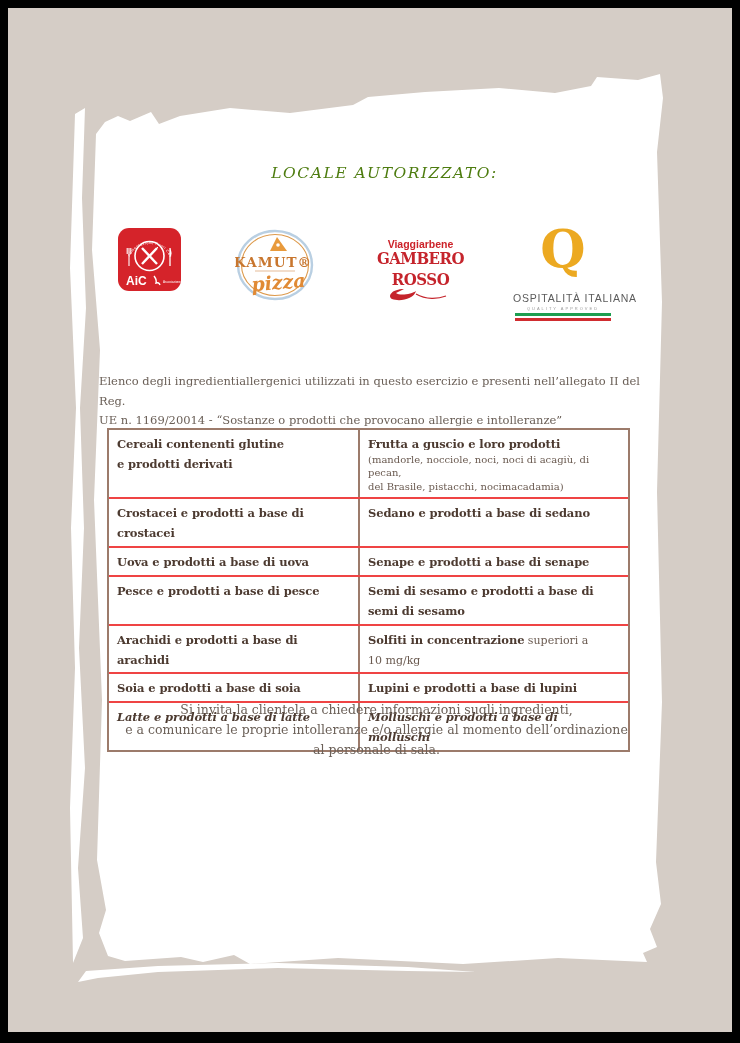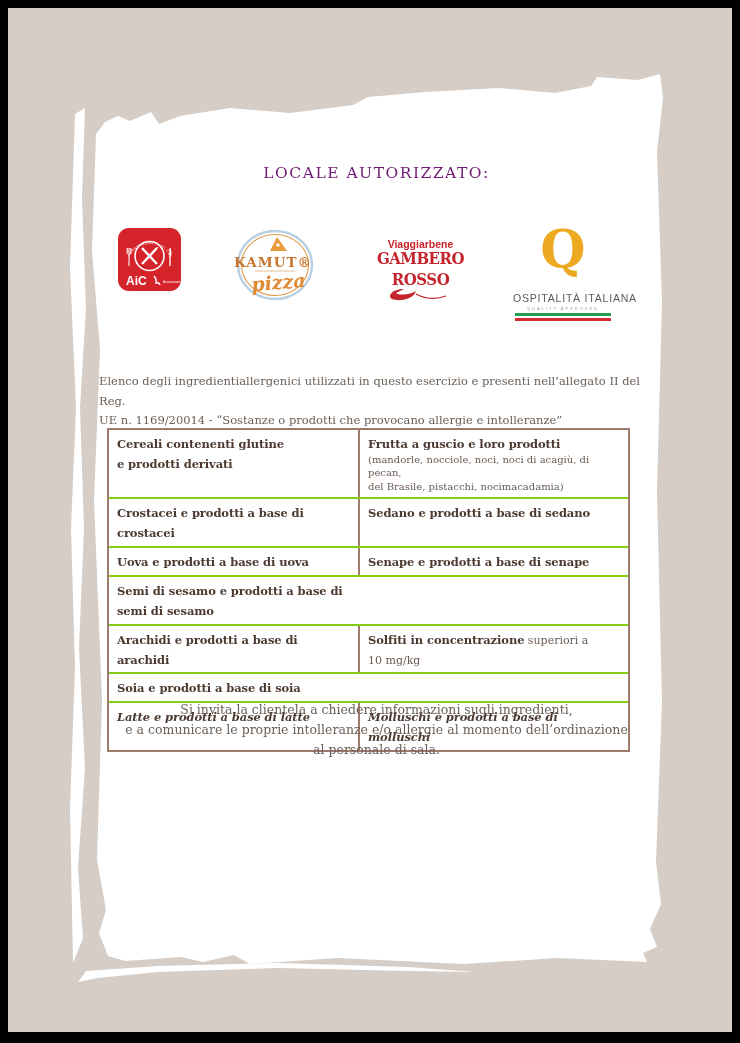--- a/index.html
+++ b/index.html
@@ -25,23 +25,24 @@
     background:#fff;
     clip-path:polygon(6px 6px,16px 0px,13px 90px,17px 200px,11px 300px,15px 420px,10px 540px,16px 660px,9px 760px,14px 830px,4px 855px,1px 700px,6px 560px,2px 420px,7px 300px,1px 160px);
   }
   .paper-streak {
     position:absolute; left:78px; top:963px; width:400px; height:20px;
     background:#fff;
     clip-path:polygon(0px 19px,8px 8px,80px 3px,200px 0px,330px 4px,398px 9px,330px 8px,200px 5px,80px 9px,20px 15px);
   }
   
   .doc-title {
-    position:absolute; top:92px; left:0; width:100%;
+    position:absolute; top:92px; left:8px; width:100%;
     text-align:center; font-size:15.5px; letter-spacing:1.5px;
-    color:#701a75;
+    color:#4d7c0f;
+    font-style:italic;
   }
   .logos { position:absolute; top:150px; left:0; width:100%; height:92px; }
   .logo { position:absolute; }
   .logo-aic      { left:33px;  top:6px; }
   .logo-kamut    { left:150px; top:6px; }
   .logo-gambero  { left:288px; top:16px; width:95px; text-align:center; }
   .logo-q        { left:428px; top:2px; width:100px; text-align:center; }
 
   .gambero-top   { font-family:Liberation Sans, sans-serif; font-size:10.5px; font-weight:bold; color:#cc2229; }
   .gambero-brand { font-size:15px; font-weight:bold; color:#c5242c; letter-spacing:-0.5px; transform:scaleY(1.15); margin-top:1px; }
@@ -56,21 +57,21 @@
 
   .intro {
     position:absolute; top:300px; left:14px; right:14px;
     text-align:left; font-size:11.5px; line-height:1.7;
     color:#6b6058; white-space:pre-line;
   }
   .atable {
     position:absolute; top:356px; left:22px; width:523px;
     border:2px solid #9c7b6b; background:#fff;
   }
-  .atable-row { display:grid; grid-template-columns:249px 1fr; border-bottom:2px solid #84cc16; }
+  .atable-row { display:grid; grid-template-columns:249px 1fr; border-bottom:2px solid #ef4444; }
   .atable-row:last-child { border-bottom:none;font-style:italic; }
   .cell { padding:3px 8px 4px 8px; }
   .cell + .cell { border-left:2px solid #9c7b6b; }
   .cell-title {
     font-weight:bold; font-size:11.5px; line-height:1.38;
     letter-spacing:-0.1px; color:#4c3a30; white-space:pre-line;
   }
   .cell-suffix { font-size:11px; line-height:1.38; color:#6a5a50; white-space:pre-line; }
   .cell-note   { font-size:10px; line-height:1.35; color:#6a5a50; white-space:pre-line; }
   .doc-footer {
@@ -187,38 +188,44 @@
       <div class="cell">
         <span class="cell-title">Uova e prodotti a base di uova</span>
       </div>
       <div class="cell">
         <span class="cell-title">Senape e prodotti a base di senape</span>
       </div>
     </div>
 
     <div class="atable-row">
       <div class="cell">
+        <span class="cell-title">Pesce e prodotti a base di pesce</span>
+      </div>
+      <div class="cell">
         <span class="cell-title">Semi di sesamo e prodotti a base di
 semi di sesamo</span>
       </div>
     </div>
 
     <div class="atable-row">
       <div class="cell">
         <span class="cell-title">Arachidi e prodotti a base di arachidi</span>
       </div>
       <div class="cell">
         <span class="cell-title">Solfiti in concentrazione</span><span class="cell-suffix"> superiori a
 10 mg/kg</span>
       </div>
     </div>
 
     <div class="atable-row">
       <div class="cell">
         <span class="cell-title">Soia e prodotti a base di soia</span>
+      </div>
+      <div class="cell">
+        <span class="cell-title">Lupini e prodotti a base di lupini</span>
       </div>
     </div>
 
     <div class="atable-row">
       <div class="cell">
         <span class="cell-title">Latte e prodotti a base di latte</span>
       </div>
       <div class="cell">
         <span class="cell-title">Molluschi e prodotti a base di molluschi</span>
       </div>

